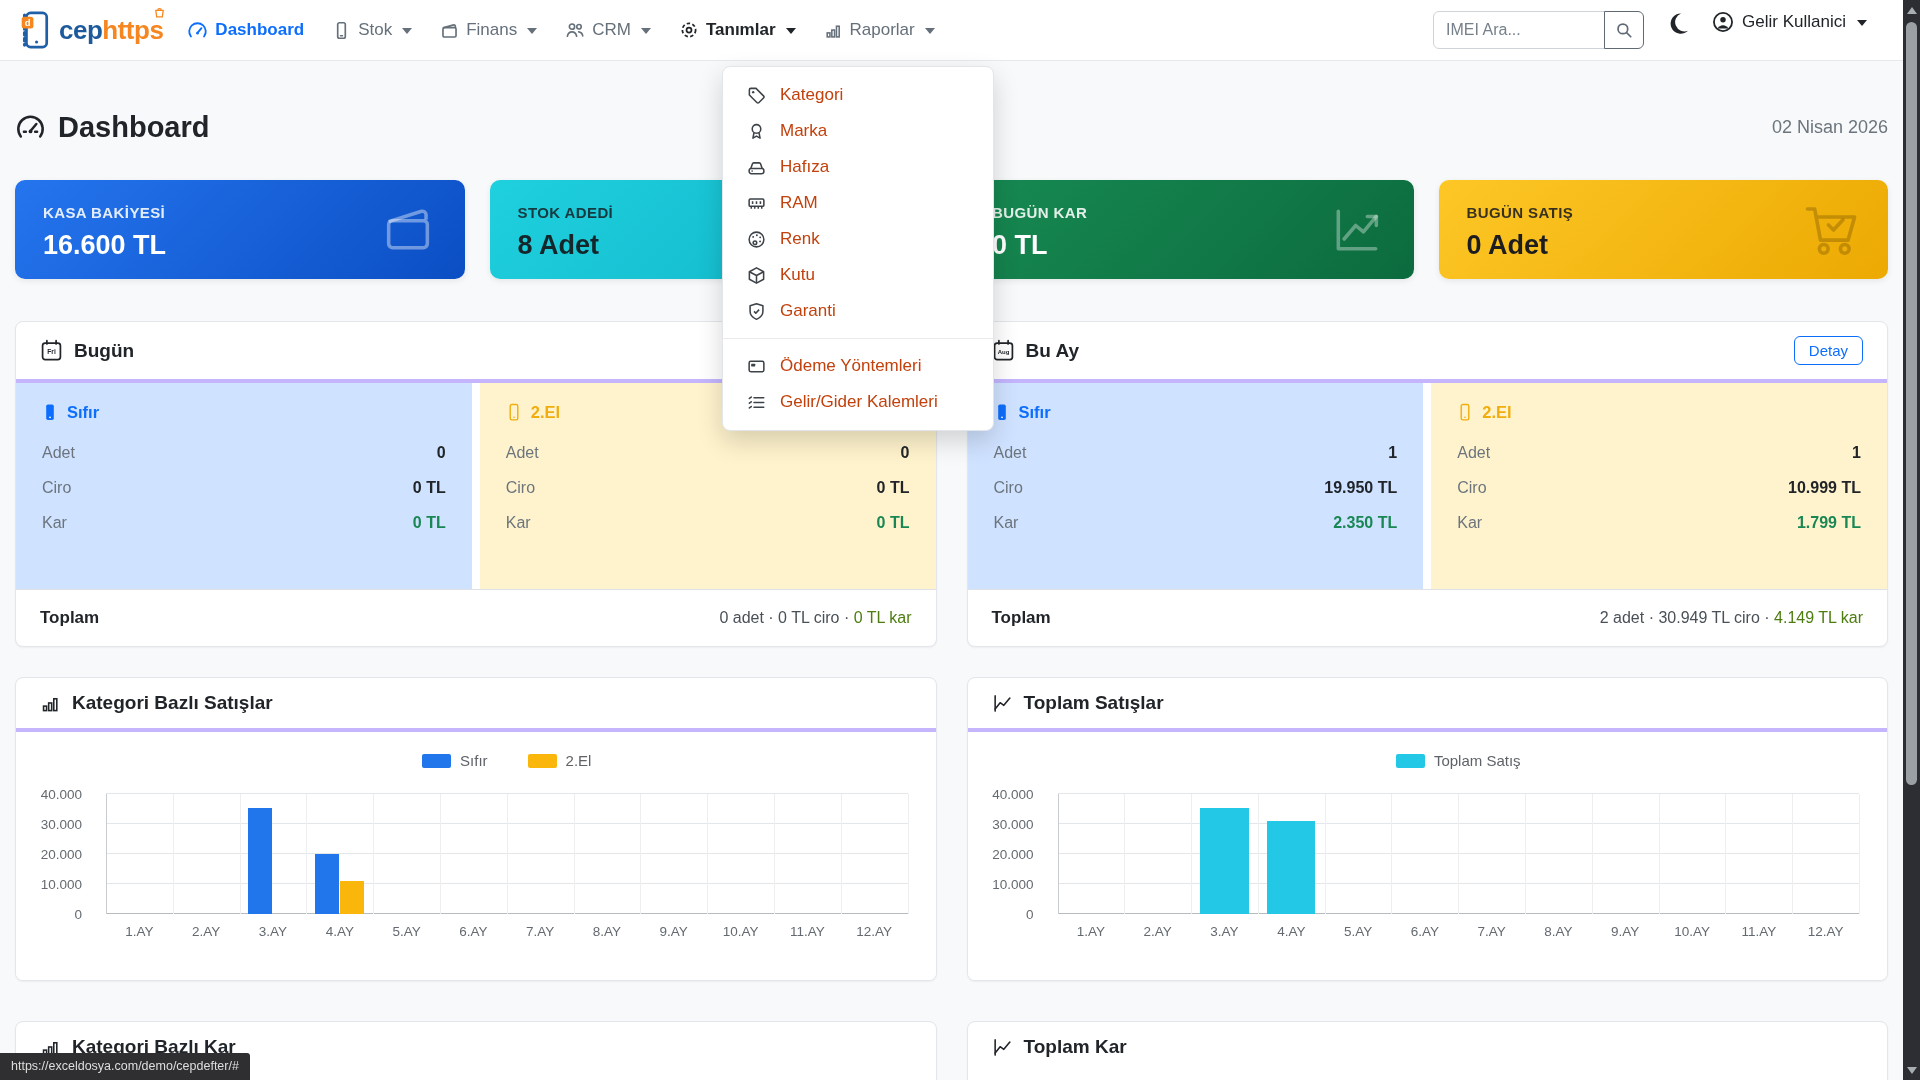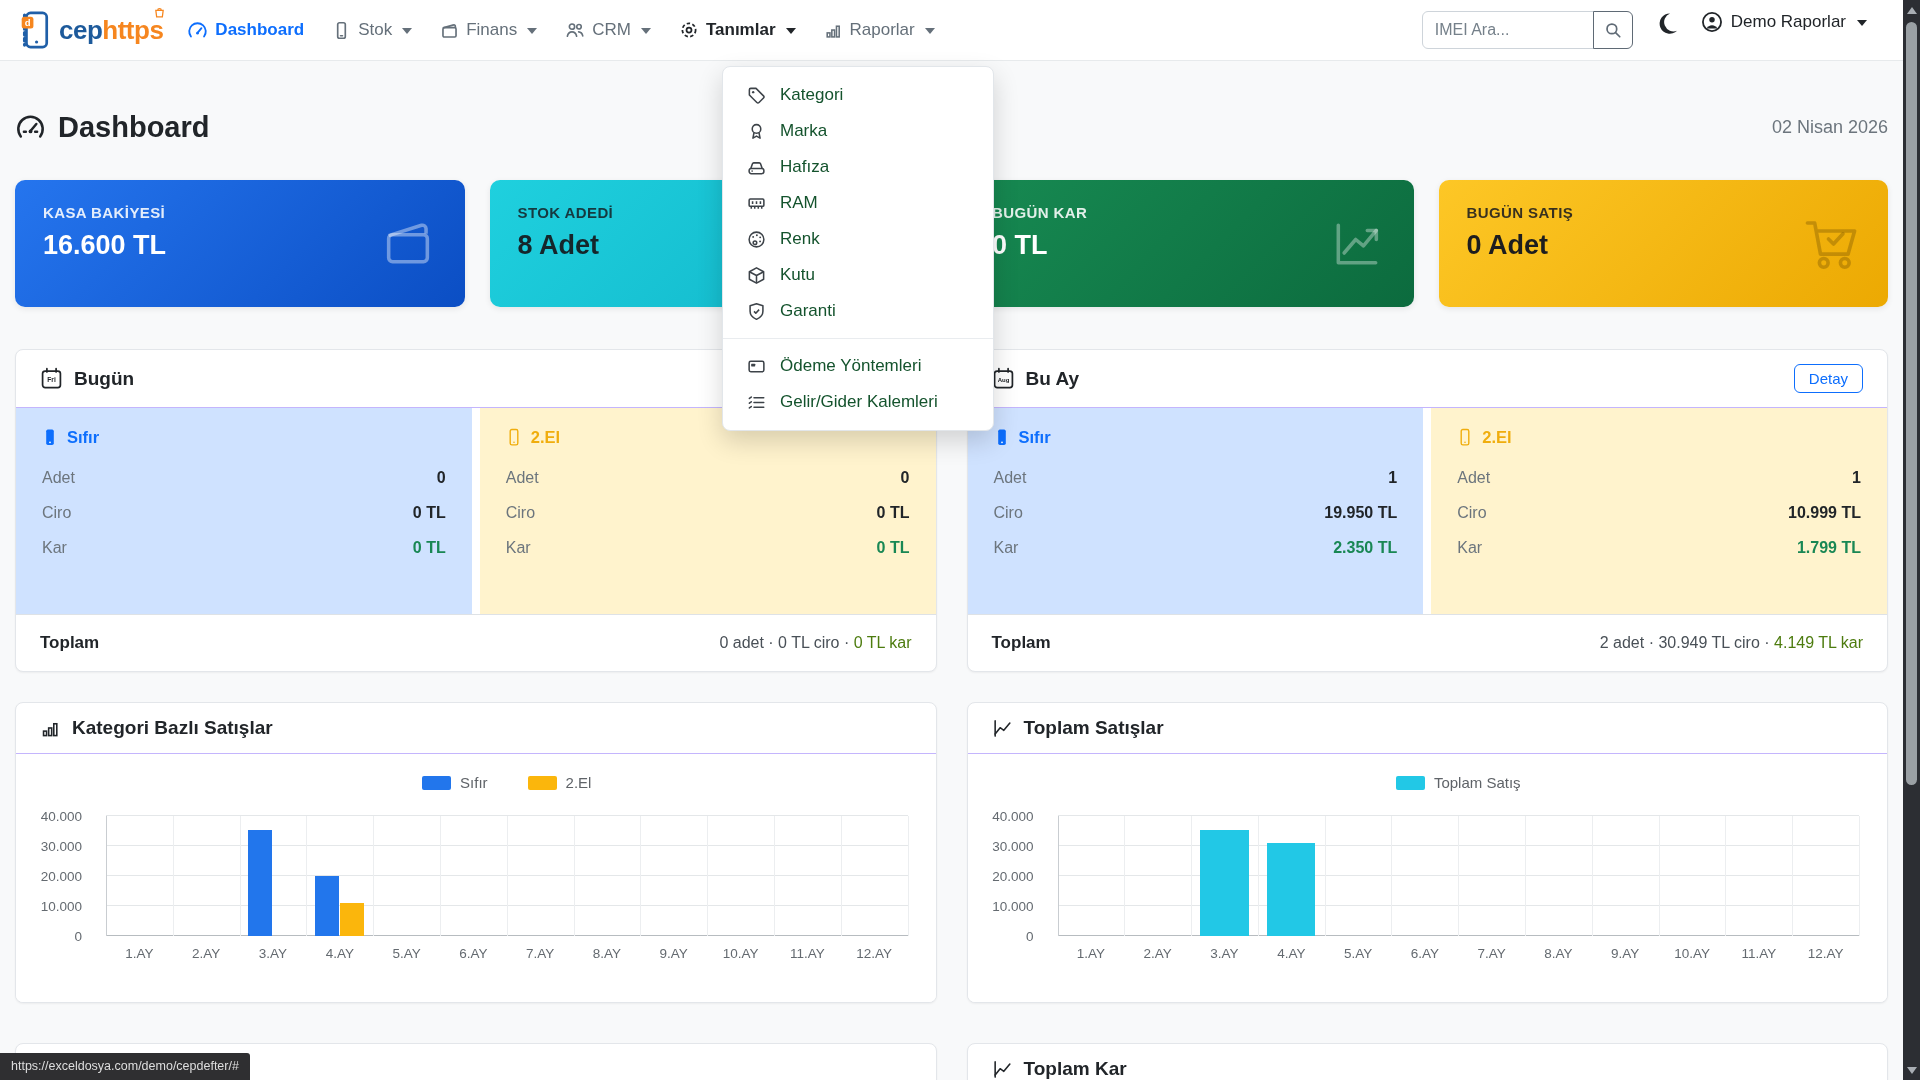--- a/index.html
+++ b/index.html
@@ -33,44 +33,44 @@
     font-size:16px; font-family:inherit; color:#212529; outline:none; }
   .search-input::placeholder { color:#75808a; }
   .search-btn { width:40px; height:38px; border:1px solid #5f6a75; border-left:1px solid #5f6a75; background:#fff;
     border-radius:0 6px 6px 0; margin-left:-1px; display:flex; align-items:center; justify-content:center; color:#5f6a75; cursor:pointer; }
   .moon-btn { color:#212529; display:flex; align-items:center; cursor:pointer; }
   .user-menu { display:flex; align-items:center; gap:8px; font-size:17px; color:#212529; cursor:pointer; }
 
   
   .dropdown { position:absolute; left:722px; top:66px; width:272px; background:#fff; border:1px solid #e2e6ea;
     border-radius:8px; box-shadow:0 10px 26px rgba(0,0,0,.16); padding:10px 0; z-index:120; }
-  .dd-item { display:flex; align-items:center; gap:14px; padding:8px 24px; font-size:17px; color:#14532d; cursor:pointer; }
+  .dd-item { display:flex; align-items:center; gap:14px; padding:8px 24px; font-size:17px; color:#c2410c; cursor:pointer; }
   .dd-item svg { color:#3d4349; flex:0 0 auto; }
   .dd-divider { border-top:1px solid #e9ecef; margin:9px 0; }
 
   
   .main { padding:0 15px; margin-right:17px; }
   .title-row { margin-top:44px; height:44px; display:flex; align-items:center; justify-content:space-between; }
   .page-title { display:flex; align-items:center; gap:12px; font-size:29px; font-weight:bold; color:#212529; }
   .page-date { font-size:18px; color:#6c757d; }
 
   
   .cards { margin-top:31px; display:grid; grid-template-columns:repeat(4,1fr); gap:25px; }
-  .card { height:127px; border-radius:10px; padding:24px 28px; position:relative; box-shadow:0 2px 6px rgba(0,0,0,.08); }
+  .card { height:99px; border-radius:10px; padding:24px 28px; position:relative; box-shadow:0 2px 6px rgba(0,0,0,.08); }
   .card-label { font-size:15px; font-weight:600; letter-spacing:.4px; opacity:.88; }
   .card-value { font-size:27px; font-weight:bold; margin-top:9px; }
   .card-icon { position:absolute; right:28px; top:50%; transform:translateY(-50%); }
 
   
   .row2 { display:grid; grid-template-columns:1fr 1fr; gap:30px; }
   .panels-row { margin-top:42px; }
   .charts-row { margin-top:30px; }
   .bottom-row { margin-top:40px; }
   .panel { background:#fff; border:1px solid #e3e6ea; border-radius:8px; box-shadow:0 1px 2px rgba(0,0,0,.05); overflow:hidden; }
-  .p-head { display:flex; align-items:center; justify-content:space-between; padding:14px 24px; border-bottom:1px solid #c4b5fd; }
+  .p-head { display:flex; align-items:center; justify-content:space-between; padding:14px 24px; border-bottom:4px solid #c4b5fd; }
   .p-title-wrap { display:flex; align-items:center; gap:11px; font-size:19px; font-weight:bold; color:#212529; }
   .detay-btn { border:1px solid #0d6efd; color:#0d6efd; background:#fff; font-size:15px; font-family:inherit;
     padding:5px 14px; border-radius:6px; cursor:pointer; }
 
   .summary .p-body { display:flex; gap:8px; background:#fff; }
   .sec { flex:1; height:206px; padding:20px 26px; }
   .sec-name { display:flex; align-items:center; gap:9px; font-size:16.5px; font-weight:bold; margin-bottom:22px; }
   .srow { display:flex; justify-content:space-between; margin-top:17px; font-size:16px; }
   .srow .sl { color:#6c757d; }
   .srow .sv { font-weight:bold; color:#212529; }
@@ -214,21 +214,21 @@
         </span>
     </div>
     <div class="user-menu">
       <span>
         <svg width="22" height="22" viewBox="0 0 16 16" fill="none" stroke="#212529" stroke-width="1.3">
           <circle cx="8" cy="8" r="6.6"></circle>
             <circle cx="8" cy="6.3" r="2" fill="#212529" stroke="none"></circle>
           <path d="M3.9 12.7a4.8 4.8 0 0 1 8.2 0z" fill="#212529" stroke="none"></path>
         </svg>
         </span>
-      <span>Demo Raporlar</span>
+      <span>Gelir Kullanici</span>
       <span class="caret"></span>
     </div>
   </div>
 </header>
 
 <div class="dropdown">
   <div class="dd-item">
     <svg width="19" height="19" viewBox="0 0 16 16" fill="none" stroke="currentColor" stroke-width="1.3" stroke-linejoin="round">
         <path d="M2 7.6V3.2A1.2 1.2 0 0 1 3.2 2h4.4l6.3 6.3a1.3 1.3 0 0 1 0 1.8l-3.8 3.8a1.3 1.3 0 0 1-1.8 0Z"></path>
         <circle cx="5.2" cy="5.2" r="1" fill="currentColor" stroke="none"></circle>

